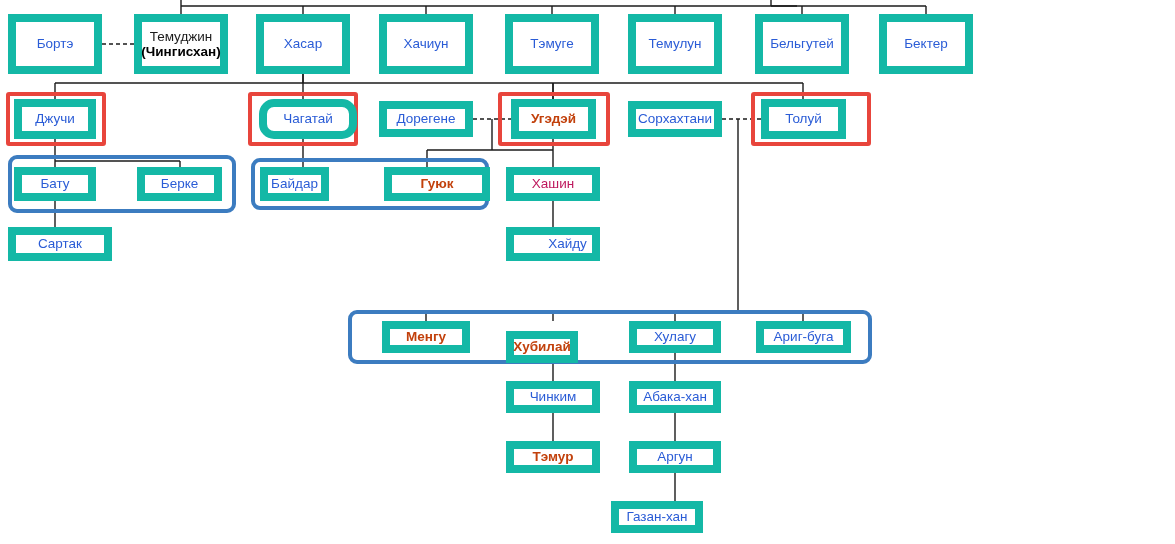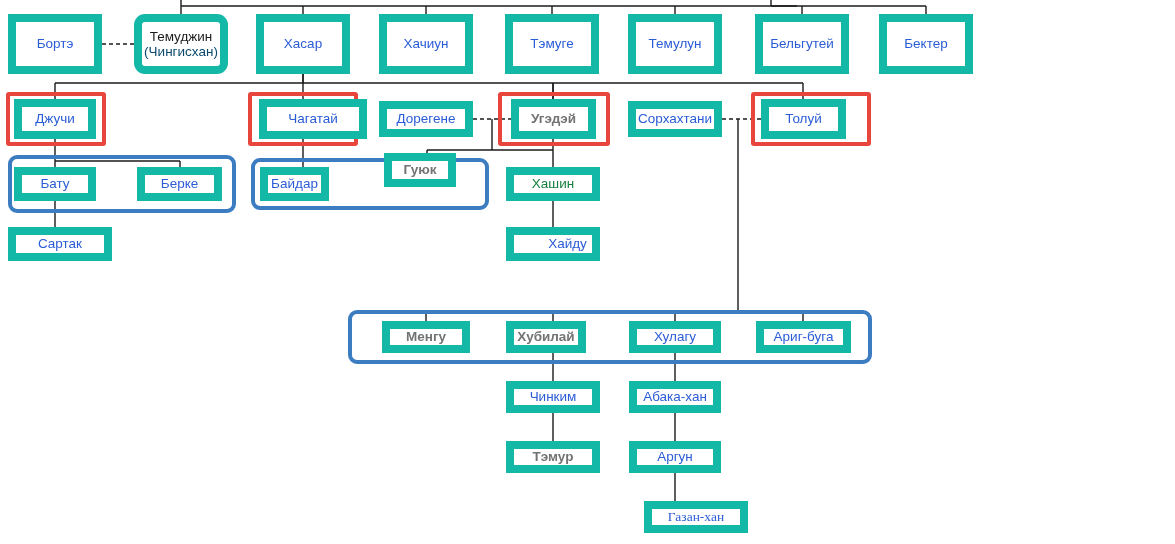--- a/index.html
+++ b/index.html
@@ -29,24 +29,24 @@
     background:#ffffff;
     display:flex;
     align-items:center;
     justify-content:center;
     text-align:center;
     line-height:1.12;
     color:#2a5cd6;
     font-size:13.5px;
     z-index:5;
   }
-  .node.dark{color:#15803d;}
-  .node.bold{font-weight:bold;color:#737373;}
+  .node.dark{color:#be185d;}
+  .node.bold{font-weight:bold;color:#c2410c;}
   .node .l1{display:block;}
-  .node .l2{display:block;font-weight:normal;color:#0c4a6e;text-align:center;}
+  .node .l2{display:block;font-weight:bold;color:#000000;text-align:center;}
   .node.two-line{flex-direction:column;font-size:13.5px;color:#1b1b1b;}
   
   .frame{
     position:absolute;
     box-sizing:border-box;
     background:transparent;
     z-index:3;
   }
   .frame.red{border:4px solid #e8453c;border-radius:3px;}
   .frame.blue{border:4px solid #3c7cc0;border-radius:9px;}
@@ -117,21 +117,21 @@
     </div>
   <div id="frames-blue">
       <div class="frame blue" title="Бату и Берке group" style="left: 8px; top: 155px; width: 228px; height: 58px;"></div>
       <div class="frame blue" title="Байдар и Гуюк group" style="left: 251px; top: 158px; width: 238px; height: 52px;"></div>
       <div class="frame blue" title="Sons of Tolui group" style="left: 348px; top: 310px; width: 524px; height: 54px;"></div>
     </div>
   <div id="nodes">
       <div class="node" style="left: 8px; top: 14px; width: 94px; height: 60px;">
         <span>Бортэ</span>
       </div>
-      <div class="node two-line" style="left: 134px; top: 14px; width: 94px; height: 60px; border-radius: 11px;">
+      <div class="node two-line" style="left: 134px; top: 14px; width: 94px; height: 60px;">
         <span class="l1">Темуджин</span>
         <span class="l2">(Чингисхан)</span>
       </div>
       <div class="node" style="left: 256px; top: 14px; width: 94px; height: 60px;">
         <span>Хасар</span>
       </div>
       <div class="node" style="left: 379px; top: 14px; width: 94px; height: 60px;">
         <span>Хачиун</span>
       </div>
       <div class="node" style="left: 505px; top: 14px; width: 94px; height: 60px;">
@@ -142,21 +142,21 @@
       </div>
       <div class="node" style="left: 755px; top: 14px; width: 94px; height: 60px;">
         <span>Бельгутей</span>
       </div>
       <div class="node" style="left: 879px; top: 14px; width: 94px; height: 60px;">
         <span>Бектер</span>
       </div>
       <div class="node" style="left: 14px; top: 99px; width: 82px; height: 40px;">
         <span>Джучи</span>
       </div>
-      <div class="node" style="left: 259px; top: 99px; width: 108px; height: 40px;">
+      <div class="node" style="left: 259px; top: 99px; width: 98px; height: 40px; border-radius: 15px;">
         <span>Чагатай</span>
       </div>
       <div class="node" style="left: 379px; top: 101px; width: 94px; height: 36px;">
         <span>Дорегене</span>
       </div>
       <div class="node bold" style="left: 511px; top: 99px; width: 85px; height: 40px;">
         <span>Угэдэй</span>
       </div>
       <div class="node" style="left: 628px; top: 101px; width: 94px; height: 36px;">
         <span>Сорхахтани</span>
@@ -166,54 +166,54 @@
       </div>
       <div class="node" style="left: 14px; top: 167px; width: 82px; height: 34px;">
         <span>Бату</span>
       </div>
       <div class="node" style="left: 137px; top: 167px; width: 85px; height: 34px;">
         <span>Берке</span>
       </div>
       <div class="node" style="left: 260px; top: 167px; width: 69px; height: 34px;">
         <span>Байдар</span>
       </div>
-      <div class="node bold" style="left: 384px; top: 153px; width: 72px; height: 34px;">
+      <div class="node bold" style="left: 384px; top: 167px; width: 106px; height: 34px;">
         <span>Гуюк</span>
       </div>
       <div class="node dark" style="left: 506px; top: 167px; width: 94px; height: 34px;">
         <span>Хашин</span>
       </div>
       <div class="node" style="left: 8px; top: 227px; width: 104px; height: 34px;">
         <span>Сартак</span>
       </div>
       <div class="node" style="left: 506px; top: 227px; width: 94px; height: 34px; padding-left: 29px;">
         <span>Хайду</span>
       </div>
       <div class="node bold" style="left: 382px; top: 321px; width: 88px; height: 32px;">
         <span>Менгу</span>
       </div>
-      <div class="node bold" style="left: 506px; top: 321px; width: 80px; height: 32px;">
+      <div class="node bold" style="left: 506px; top: 331px; width: 72px; height: 32px;">
         <span>Хубилай</span>
       </div>
       <div class="node" style="left: 629px; top: 321px; width: 92px; height: 32px;">
         <span>Хулагу</span>
       </div>
       <div class="node" style="left: 756px; top: 321px; width: 95px; height: 32px;">
         <span>Ариг-буга</span>
       </div>
       <div class="node" style="left: 506px; top: 381px; width: 94px; height: 32px;">
         <span>Чинким</span>
       </div>
       <div class="node" style="left: 629px; top: 381px; width: 92px; height: 32px;">
         <span>Абака-хан</span>
       </div>
       <div class="node bold" style="left: 506px; top: 441px; width: 94px; height: 32px;">
         <span>Тэмур</span>
       </div>
       <div class="node" style="left: 629px; top: 441px; width: 92px; height: 32px; text-align: center;">
         <span>Аргун</span>
       </div>
-      <div class="node" style="left: 644px; top: 501px; width: 104px; height: 32px; font-family: Liberation Serif, serif;">
+      <div class="node" style="left: 611px; top: 501px; width: 92px; height: 32px;">
         <span>Газан-хан</span>
       </div>
     </div>
 
 </div>
 
 </body></html>

